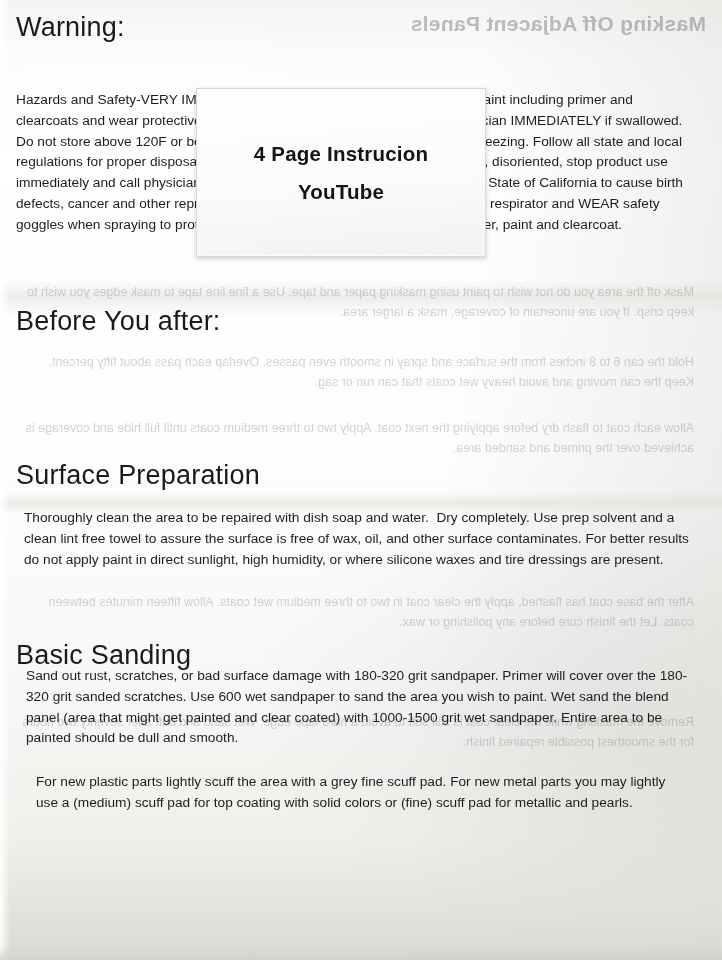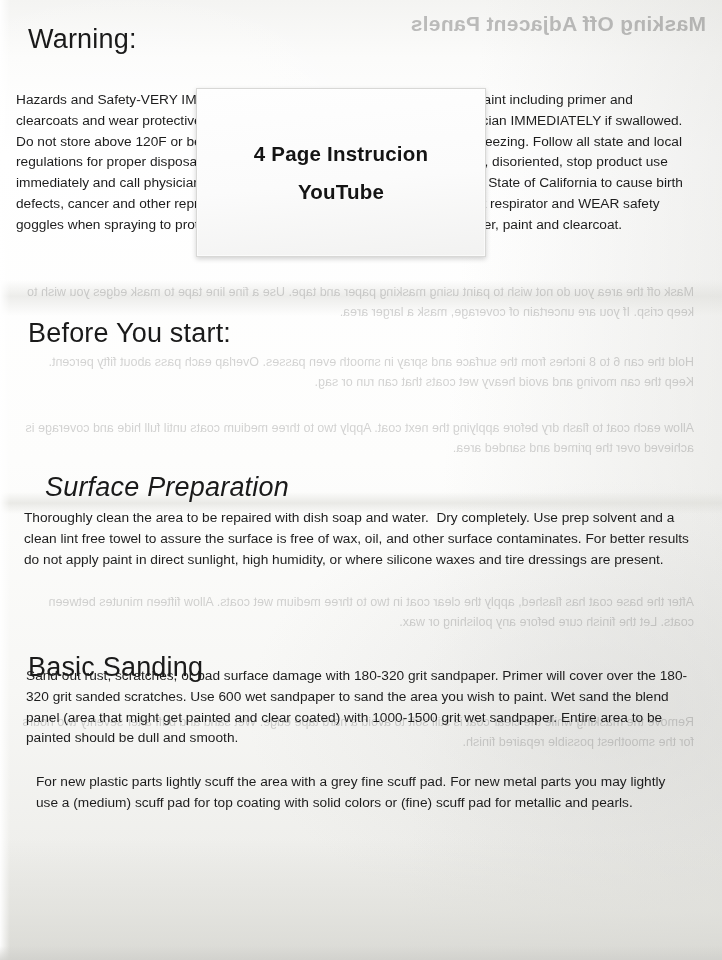--- a/index.html
+++ b/index.html
@@ -66,21 +66,21 @@
     line-height: 1.62;
   }
 
   
   .content {
     position: absolute;
     inset: 0;
   }
   h1.section {
     position: absolute;
-    margin: 12px;
+    margin: 0;
     font-weight: normal;
     font-size: 27px;
     letter-spacing: 0.2px;
     color: #1a1a1a;
   }
   p.body {
     position: absolute;
     margin: 0;
     font-size: 13.7px;
     line-height: 1.52;
@@ -139,23 +139,23 @@
 <div class="bleed bleed-body" style="left:22px; top:352px; width:672px;">Hold the can 6 to 8 inches from the surface and spray in smooth even passes. Overlap each pass about fifty percent. Keep the can moving and avoid heavy wet coats that can run or sag.</div>
 <div class="bleed bleed-body" style="left:22px; top:418px; width:672px;">Allow each coat to flash dry before applying the next coat. Apply two to three medium coats until full hide and coverage is achieved over the primed and sanded area.</div>
 <div class="bleed bleed-body" style="left:22px; top:592px; width:672px;">After the base coat has flashed, apply the clear coat in two to three medium wet coats. Allow fifteen minutes between coats. Let the finish cure before any polishing or wax.</div>
 <div class="bleed bleed-body" style="left:22px; top:712px; width:672px;">Remove the masking while the clear coat is still soft to avoid a hard tape edge. Wet sand and buff after seventy two hours for the smoothest possible repaired finish.</div>
 
 <div class="content">
 
   <h1 class="section" style="left:16px; top:12px;">Warning:</h1>
   <p class="body" style="left:16px; top:90px; width:676px;">Hazards and Safety-VERY IMPORTANT. Do not inhale or swallow touch-up paint including primer and clearcoats and wear protective gloves. Keep away from children. Call a physician IMMEDIATELY if swallowed. Do not store above 120F or below 20F. DO NOT STORE IN CAR and avoid freezing. Follow all state and local regulations for proper disposal. Use with adequate ventilation. If you get dizzy, disoriented, stop product use immediately and call physician. This product contains chemicals known to the State of California to cause birth defects, cancer and other reproductive harm. WEAR an approved active paint respirator and WEAR safety goggles when spraying to protect your lungs and eyes. This includes the primer, paint and clearcoat.</p>
 
-  <h1 class="section" style="left:16px; top:306px;">Before You start:</h1>
+  <h1 class="section" style="left:16px; top:306px;">Before You after:</h1>
 
-  <h1 class="section" style="left:33px; top:460px;font-style:italic;">Surface Preparation</h1>
+  <h1 class="section" style="left:16px; top:460px;">Surface Preparation</h1>
   <p class="body" style="left:24px; top:508px; width:672px;">Thoroughly clean the area to be repaired with dish soap and water.  Dry completely. Use prep solvent and a clean lint free towel to assure the surface is free of wax, oil, and other surface contaminates. For better results do not apply paint in direct sunlight, high humidity, or where silicone waxes and tire dressings are present.</p>
 
   <h1 class="section" style="left:16px; top:640px;">Basic Sanding</h1>
   <p class="body" style="left:26px; top:666px; width:664px;">Sand out rust, scratches, or bad surface damage with 180-320 grit sandpaper. Primer will cover over the 180-320 grit sanded scratches. Use 600 wet sandpaper to sand the area you wish to paint. Wet sand the blend panel (area that might get painted and clear coated) with 1000-1500 grit wet sandpaper. Entire area to be painted should be dull and smooth.</p>
   <p class="body" style="left:36px; top:772px; width:654px;">For new plastic parts lightly scuff the area with a grey fine scuff pad. For new metal parts you may lightly use a (medium) scuff pad for top coating with solid colors or (fine) scuff pad for metallic and pearls.</p>
 
 </div>
 
 <div class="sticker">
   <div class="line">4 Page Instrucion</div>

